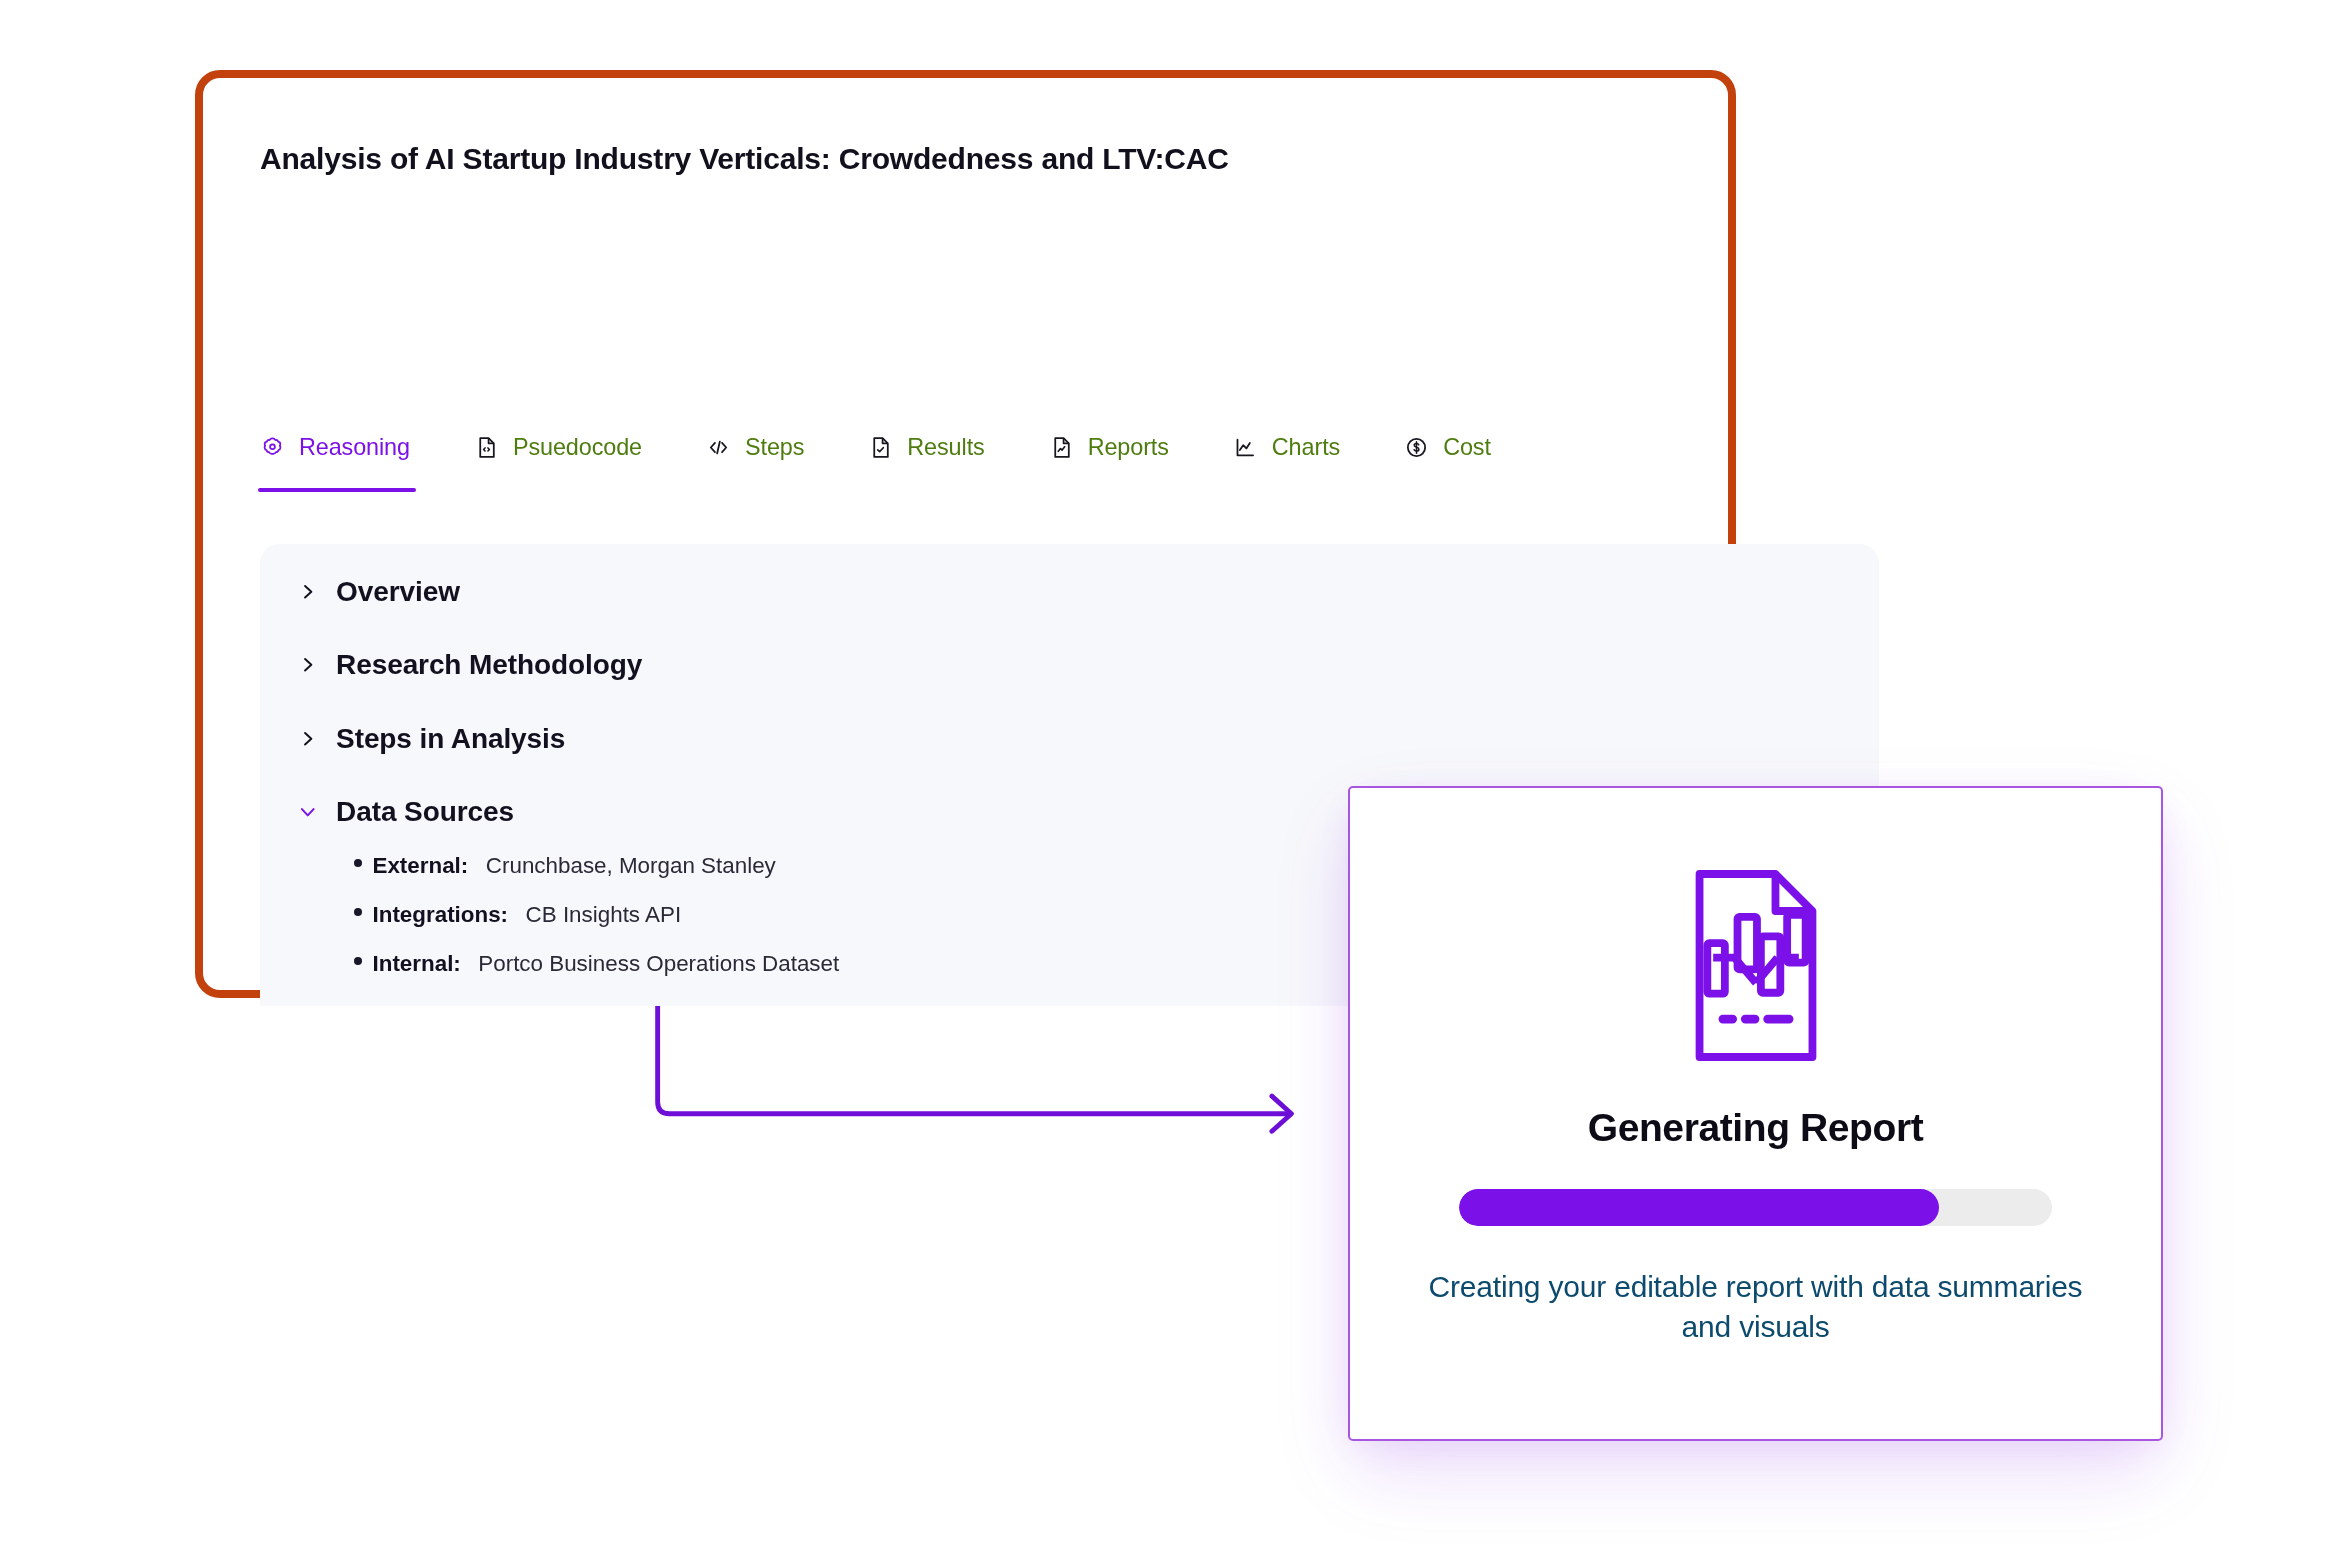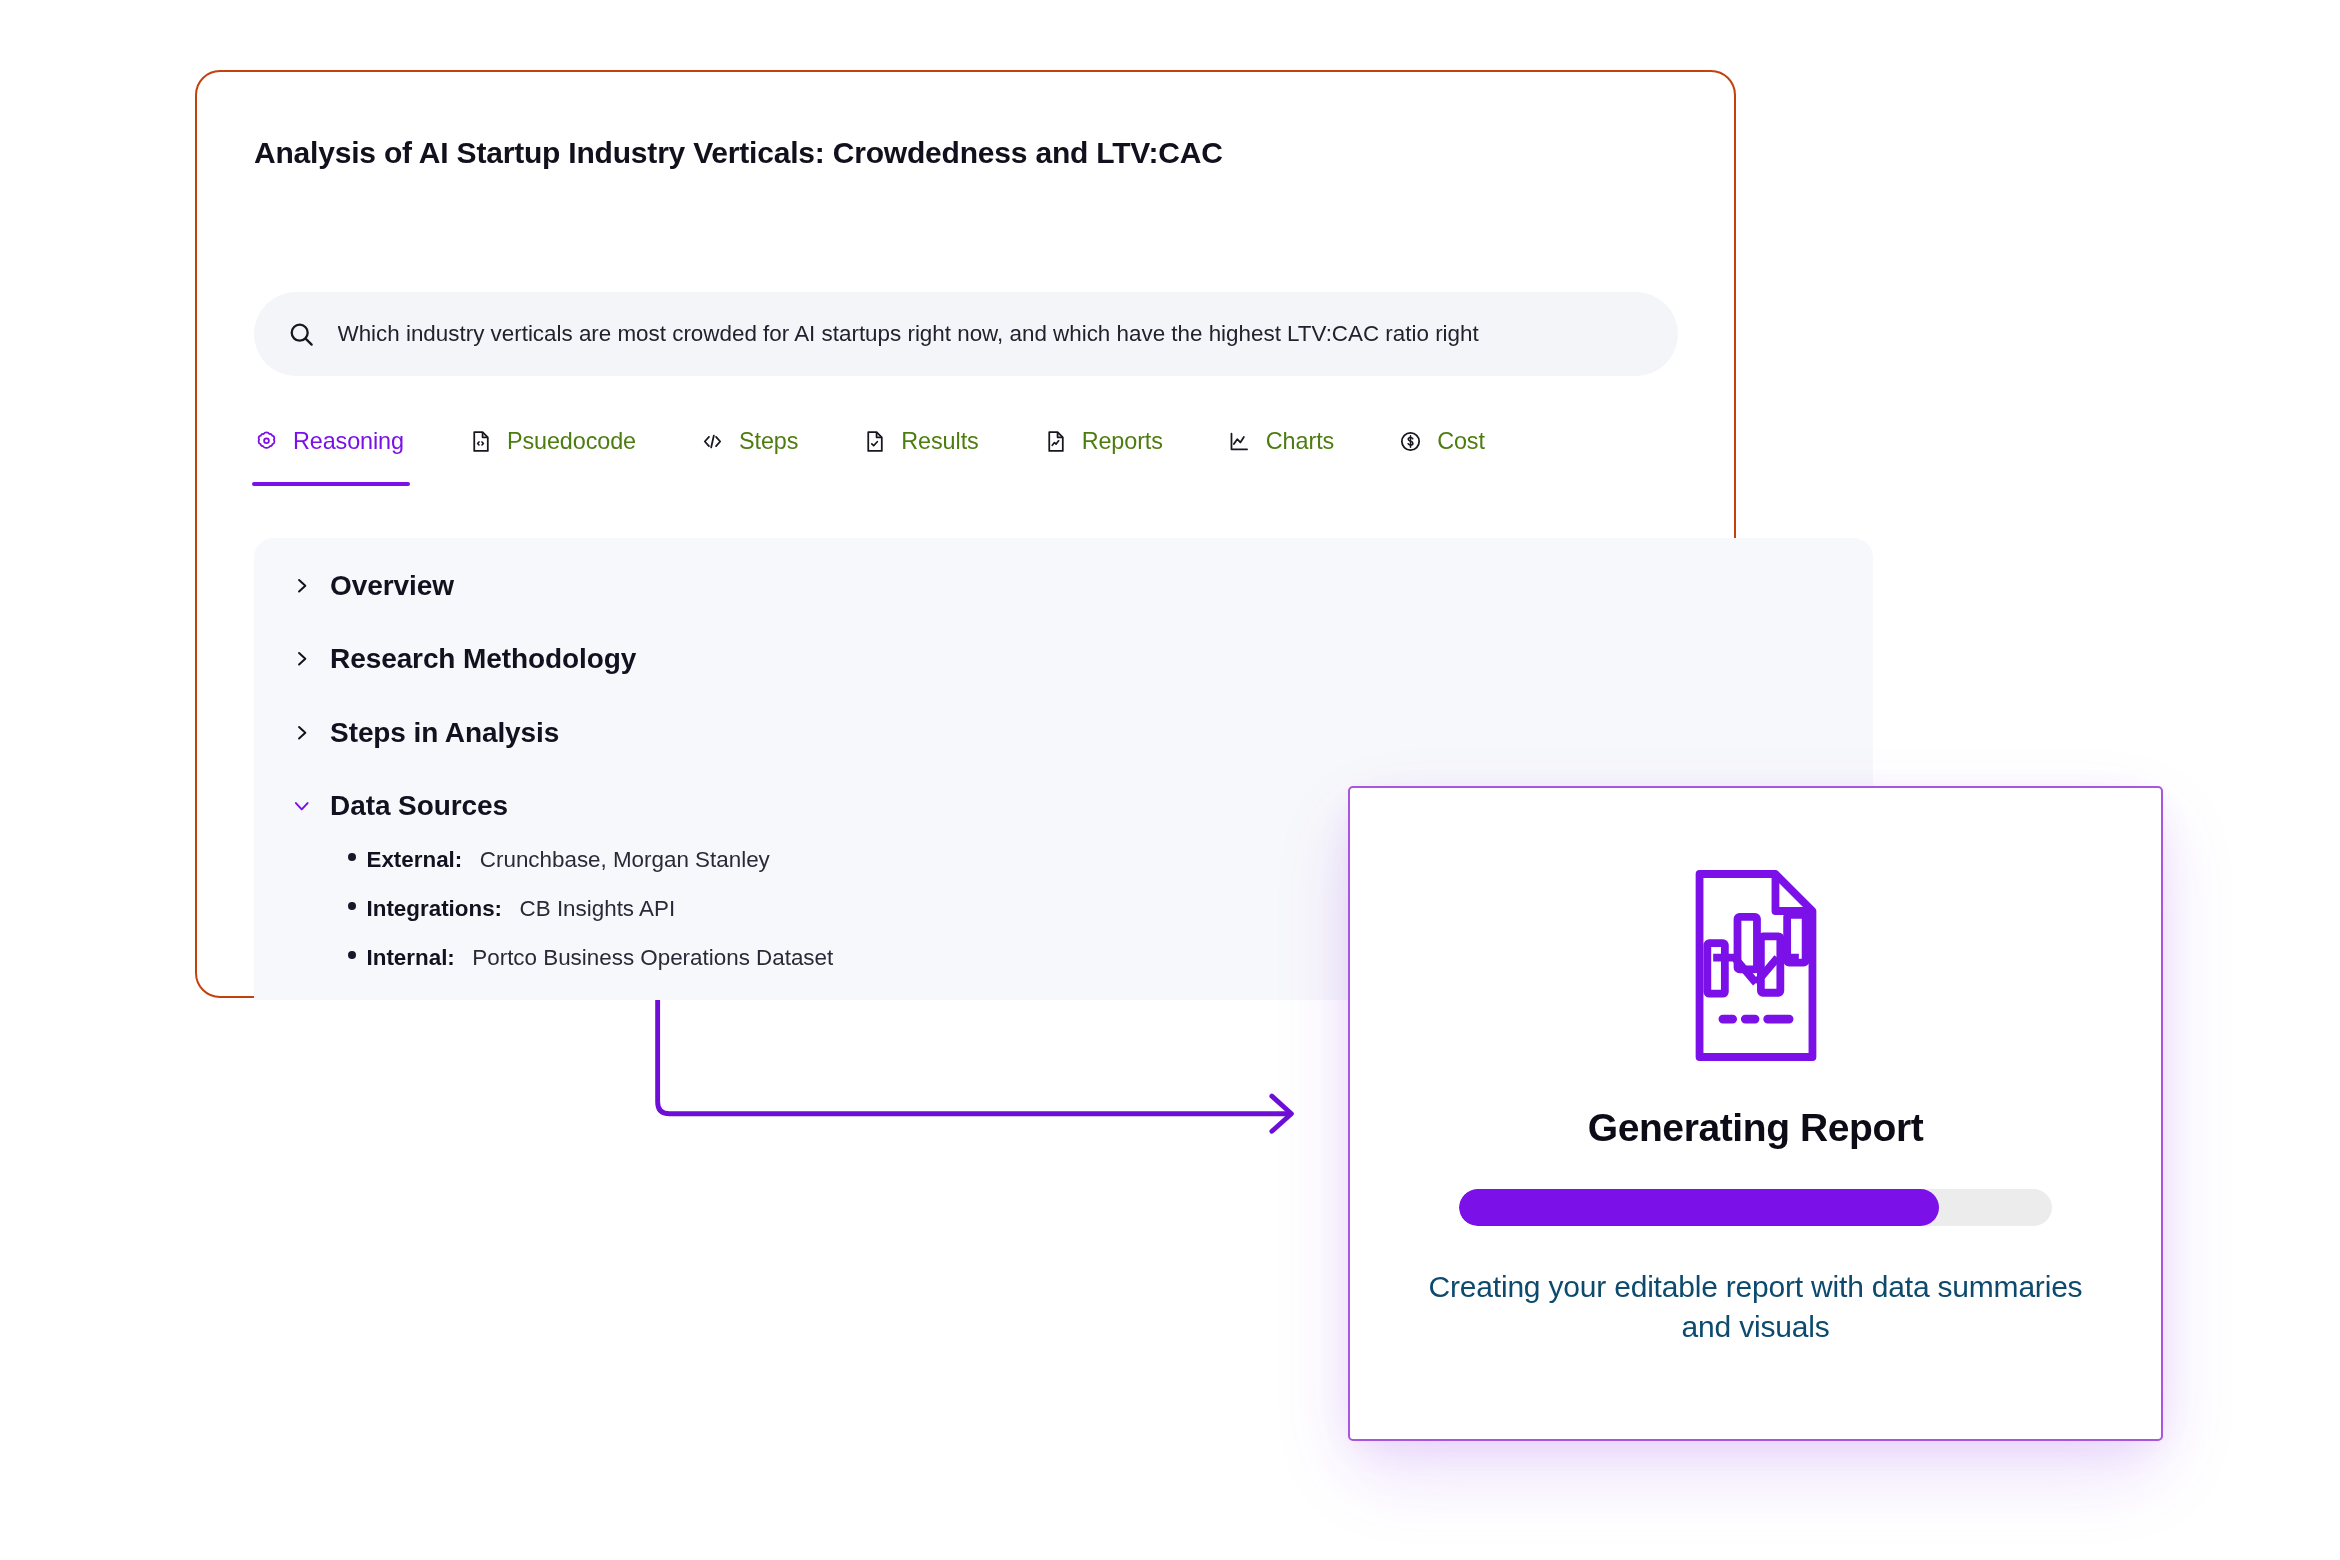--- a/index.html
+++ b/index.html
@@ -17,21 +17,21 @@
 
   
   #analysis-panel {
     position: absolute;
     left: 195px;
     top: 70px;
     width: 1541px;
     height: 928px;
     box-sizing: border-box;
     background: #ffffff;
-    border: 2px solid #c2410c;
+    border: 8px solid #c2410c;
     border-radius: 25px;
     z-index: 3;
   }
 
   #panel-title {
     position: absolute;
     left: 57px;
     top: 64px;
     font-size: 30px;
     font-weight: 700;
@@ -263,27 +263,20 @@
     letter-spacing: -0.2px;
   }
 </style>
 </head>
 <body>
 
 <div id="analysis-panel">
 
   <div id="panel-title">Analysis of AI Startup Industry Verticals: Crowdedness and LTV:CAC</div>
 
-  <div id="search-bar">
-    <svg class="s-icon" viewBox="0 0 24 24" fill="none">
-      <circle cx="10.5" cy="10.5" r="6.6" stroke="#18161f" stroke-width="1.9"></circle>
-      <line x1="15.4" y1="15.4" x2="20.4" y2="20.4" stroke="#18161f" stroke-width="1.9" stroke-linecap="round"></line>
-    </svg>
-    <span id="search-value">Which industry verticals are most crowded for AI startups right now, and which have the highest LTV:CAC ratio right</span>
-  </div>
 
   <div id="tab-bar">
 
     <div class="tab active">
       <svg class="t-icon" viewBox="0 0 24 24" fill="none">
         <path d="M12 3.2c1.4 0 2.3.7 2.7 1.6 1.3-.2 2.4.5 2.8 1.6 1.2.2 2 1.2 2 2.4 0 .6-.2 1.1-.5 1.5.4.5.6 1.1.6 1.7 0 1.2-.8 2.2-1.9 2.5-.2 1.2-1.2 2-2.4 2-.5 1-1.5 1.6-2.6 1.6h-1.4c-1.1 0-2.1-.6-2.6-1.6-1.2 0-2.2-.8-2.4-2-1.1-.3-1.9-1.3-1.9-2.5 0-.6.2-1.2.6-1.7-.3-.4-.5-.9-.5-1.5 0-1.2.8-2.2 2-2.4.4-1.1 1.5-1.8 2.8-1.6.4-.9 1.3-1.6 2.7-1.6z" stroke="#7b10e8" stroke-width="1.7" stroke-linejoin="round"></path>
         <circle cx="12" cy="11.3" r="2.3" stroke="#7b10e8" stroke-width="1.7"></circle>
       </svg>
       <span class="t-label">Reasoning</span>
       <span class="underline"></span>

